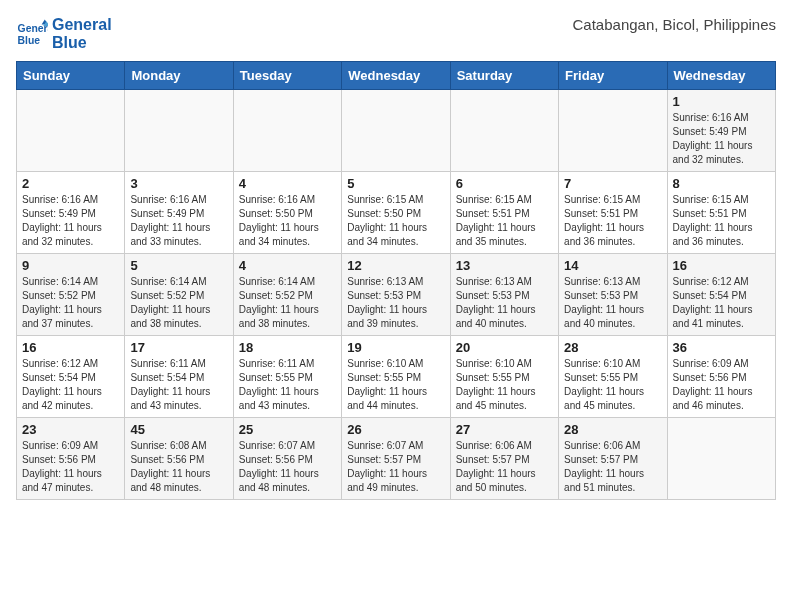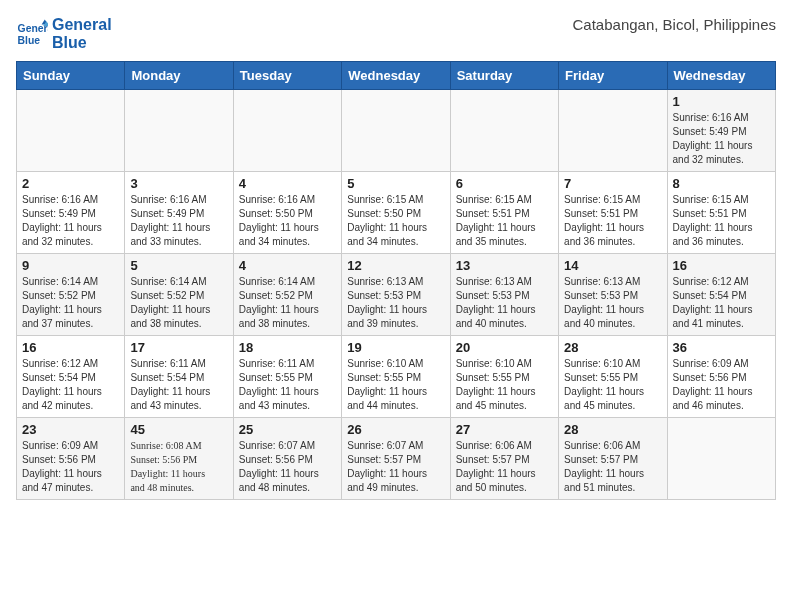--- a/index.html
+++ b/index.html
@@ -289,21 +289,21 @@
       <tr>
         <td>
           <span class="day-num">23</span>
           <div class="day-info" style="white-space: pre-line;">Sunrise: 6:09 AM
 Sunset: 5:56 PM
 Daylight: 11 hours
 and 47 minutes.</div>
         </td>
         <td>
           <span class="day-num">45</span>
-          <div class="day-info" style="white-space: pre-line; font-family: Liberation Serif, serif;">Sunrise: 6:08 AM
+          <div class="day-info" style="white-space: pre-line;">Sunrise: 6:08 AM
 Sunset: 5:56 PM
 Daylight: 11 hours
 and 48 minutes.</div>
         </td>
         <td>
           <span class="day-num">25</span>
           <div class="day-info" style="white-space: pre-line;">Sunrise: 6:07 AM
 Sunset: 5:56 PM
 Daylight: 11 hours
 and 48 minutes.</div>

